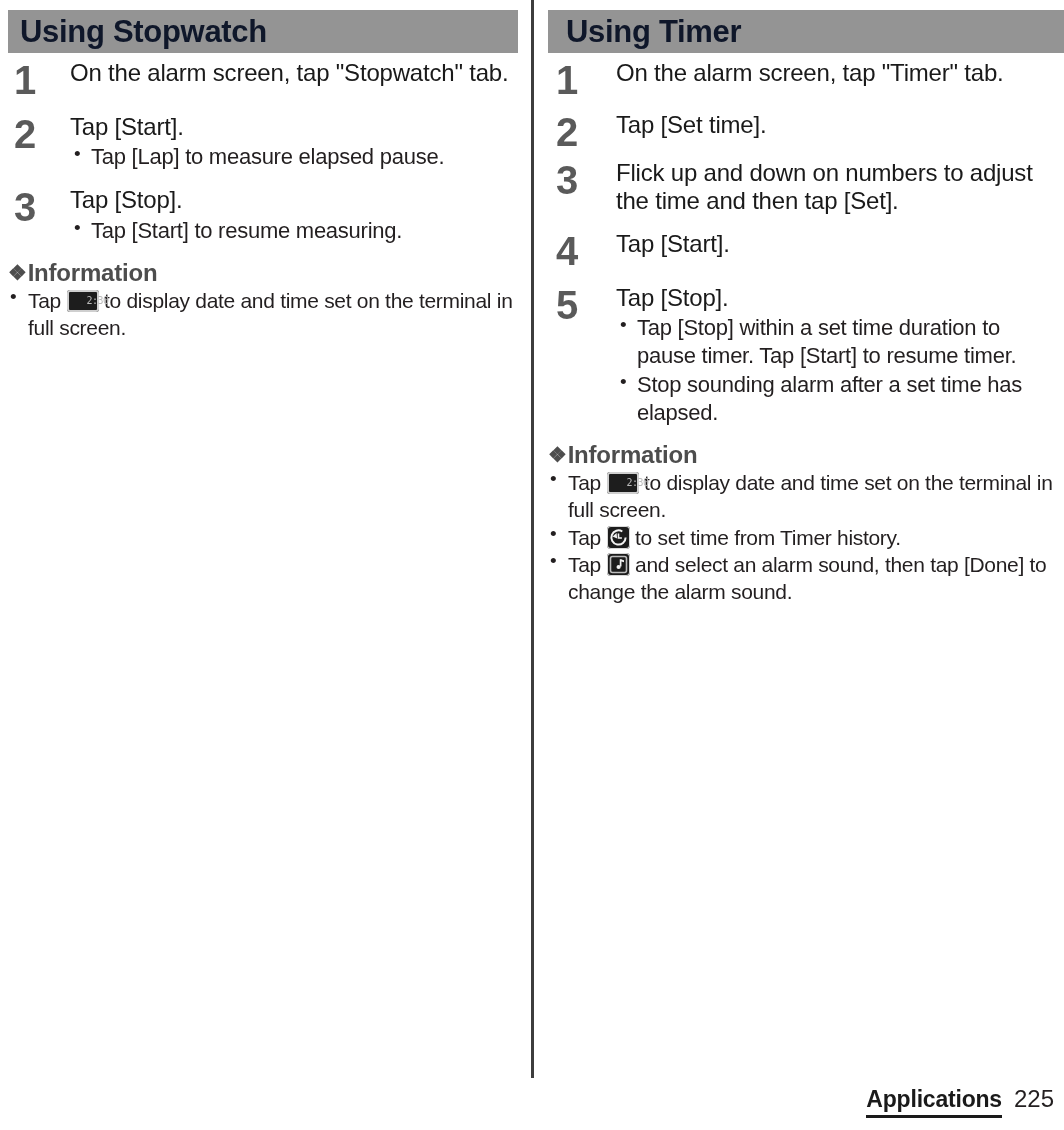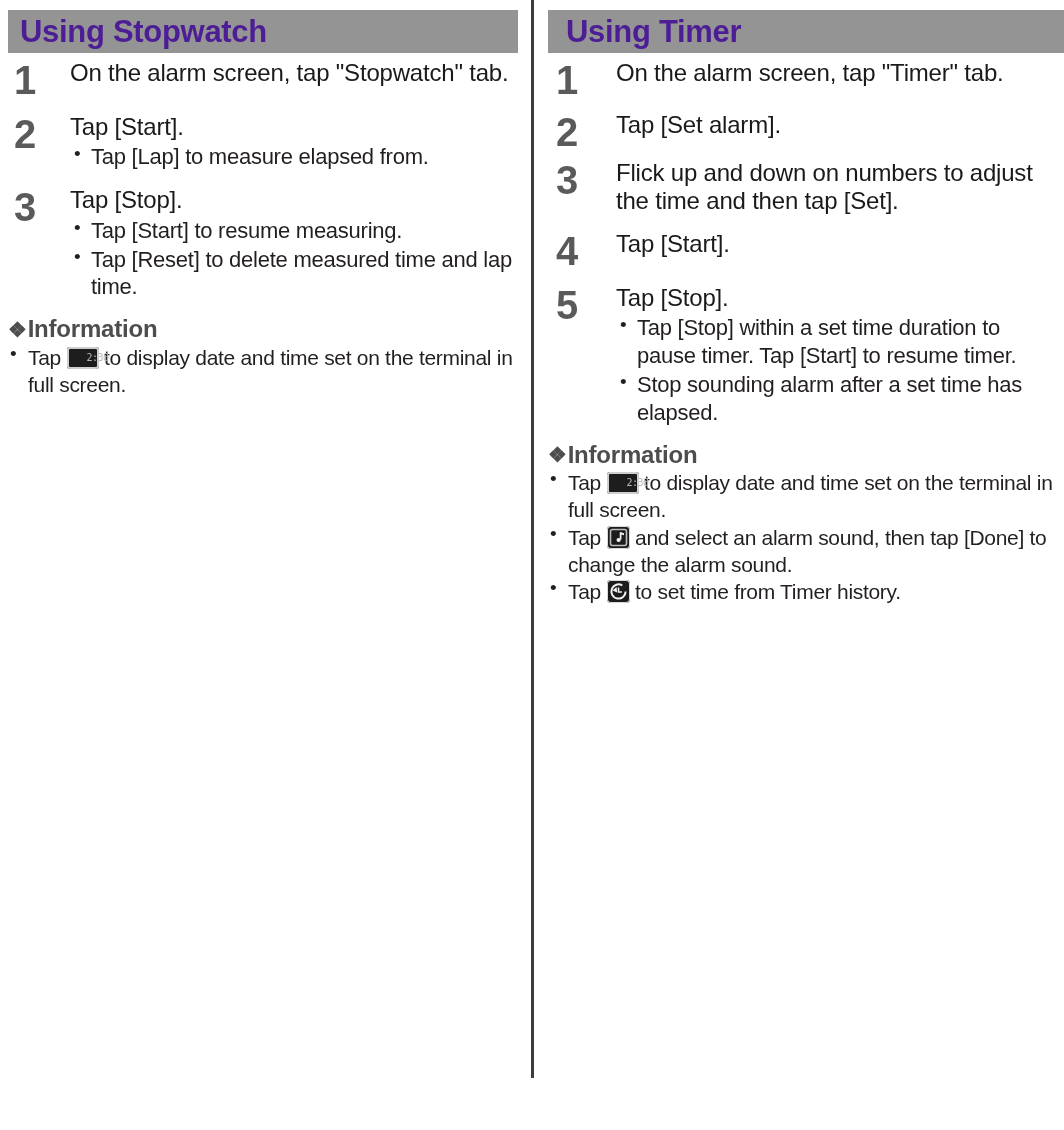--- a/index.html
+++ b/index.html
@@ -52,21 +52,21 @@
   }
   .col-right .sec-head {
     
     width: 572px;
     padding-left: 18px;
     text-align: right;
   }
   .sec-head-title {
     font-size: 31px;
     font-weight: bold;
-    color: #4c1d95;
+    color: #0f172a;
     letter-spacing: -0.3px;
     line-height: 1;
   }
 
   
   .steps { margin-top: 6px; }
   .step {
     display: flex;
     align-items: flex-start;
     margin-bottom: 2px;
@@ -260,36 +260,33 @@
           <div class="step-title">On the alarm screen, tap "Stopwatch" tab.</div>
         </div>
       </div>
 
       <div class="step" style="margin-top:14px;">
         <div class="step-num">2</div>
         <div class="step-body">
           <div class="step-title">Tap [Start].</div>
           <ul class="sub-list">
             <li>
-              <span>Tap [Lap] to measure elapsed from.</span>
+              <span>Tap [Lap] to measure elapsed pause.</span>
             </li>
           </ul>
         </div>
       </div>
 
       <div class="step" style="margin-top:14px;">
         <div class="step-num">3</div>
         <div class="step-body">
           <div class="step-title">Tap [Stop].</div>
           <ul class="sub-list">
             <li>
               <span>Tap [Start] to resume measuring.</span>
-            </li>
-            <li>
-              <span>Tap [Reset] to delete measured time and lap time.</span>
             </li>
           </ul>
         </div>
       </div>
 
     </div>
 
     <div class="info-block">
       <div class="info-head">
         <span class="info-diamond">❖</span>
@@ -317,21 +314,21 @@
       <div class="step">
         <div class="step-num">1</div>
         <div class="step-body">
           <div class="step-title">On the alarm screen, tap "Timer" tab.</div>
         </div>
       </div>
 
       <div class="step" style="margin-top:12px;">
         <div class="step-num">2</div>
         <div class="step-body">
-          <div class="step-title">Tap [Set alarm].</div>
+          <div class="step-title">Tap [Set time].</div>
         </div>
       </div>
 
       <div class="step" style="margin-top:8px;">
         <div class="step-num">3</div>
         <div class="step-body">
           <div class="step-title">Flick up and down on numbers to adjust the time and then tap [Set].</div>
         </div>
       </div>
 
@@ -363,43 +360,47 @@
       <div class="info-head">
         <span class="info-diamond">❖</span>
           <span>Information</span>
       </div>
       <ul class="info-list">
 
         <li>
           <span>Tap </span><span class="ic-clockdisp">
             <span class="digits">2:30</span>
           </span><span> to display date and time set on the terminal in full screen.</span>
+        </li>
+
+        <li>
+          <span>Tap </span><span class="ic ic-badge">
+            <svg width="23" height="23" viewBox="0 0 23 23">
+              <path d="M18.6 11.5a7.1 7.1 0 1 1-3.3-6.0" fill="none" stroke="#f2f2f2" stroke-width="2"></path>
+              <path d="M9.6 7.0 L5.6 10.4 L10.1 12.6 Z" fill="#f2f2f2"></path>
+              <path d="M11.5 7.4 v4.6 h3.4" fill="none" stroke="#f2f2f2" stroke-width="1.6"></path>
+            </svg>
+          </span><span> to set time from Timer history.</span>
         </li>
 
         <li>
           <span>Tap </span><span class="ic ic-badge">
             <svg width="23" height="23" viewBox="0 0 23 23">
               <rect x="3.5" y="3.5" width="16" height="16" rx="2" fill="none" stroke="#bdbdbd" stroke-width="1.6"></rect>
               <path d="M13.6 6.2 v7.4" stroke="#f2f2f2" stroke-width="1.7" fill="none"></path>
               <path d="M13.6 6.2 l3.4 1.1 v2.0 l-3.4 -1.1 z" fill="#f2f2f2"></path>
               <circle cx="11.6" cy="14.0" r="2.1" fill="#f2f2f2"></circle>
             </svg>
           </span><span> and select an alarm sound, then tap [Done] to change the alarm sound.</span>
         </li>
 
-        <li>
-          <span>Tap </span><span class="ic ic-badge">
-            <svg width="23" height="23" viewBox="0 0 23 23">
-              <path d="M18.6 11.5a7.1 7.1 0 1 1-3.3-6.0" fill="none" stroke="#f2f2f2" stroke-width="2"></path>
-              <path d="M9.6 7.0 L5.6 10.4 L10.1 12.6 Z" fill="#f2f2f2"></path>
-              <path d="M11.5 7.4 v4.6 h3.4" fill="none" stroke="#f2f2f2" stroke-width="1.6"></path>
-            </svg>
-          </span><span> to set time from Timer history.</span>
-        </li>
-
 
       </ul>
     </div>
 
   </div>
 
+  <div class="footer">
+    <span class="footer-sec">Applications</span>
+    <span class="footer-page">225</span>
+  </div>
 
 </div>
 
 </body></html>

